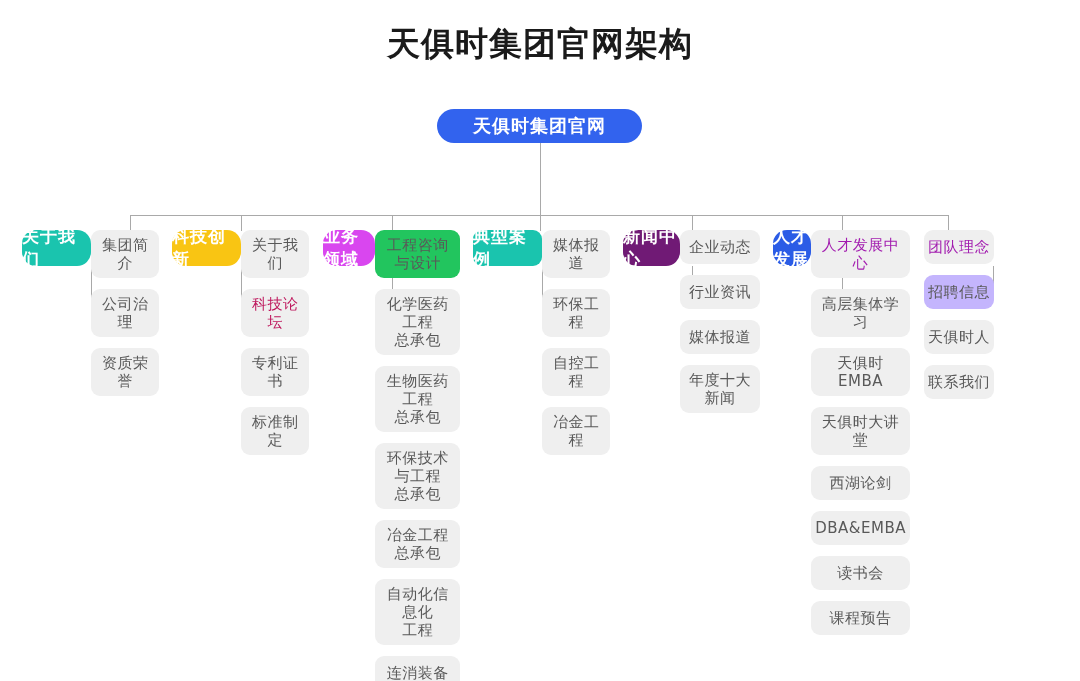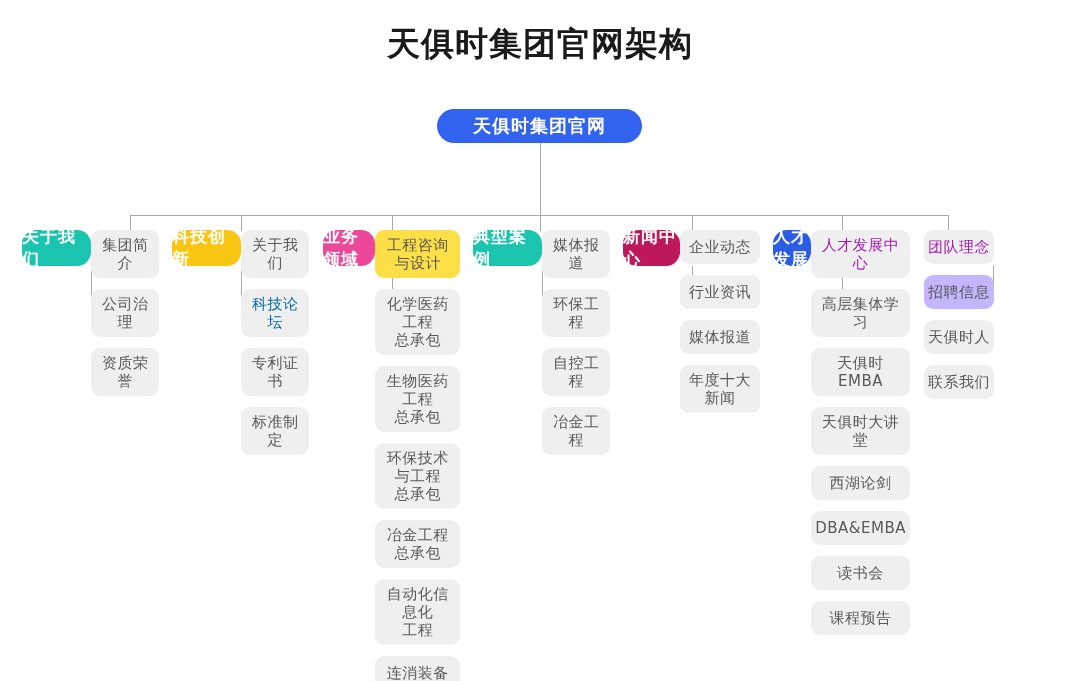--- a/index.html
+++ b/index.html
@@ -49,53 +49,53 @@
         <div class="items">
           <div class="branch-item" style="background: rgb(239, 239, 239); color: rgb(89, 89, 89);">集团简介</div>
           <div class="branch-item" style="background: rgb(239, 239, 239); color: rgb(89, 89, 89);">公司治理</div>
           <div class="branch-item" style="background: rgb(239, 239, 239); color: rgb(89, 89, 89);">资质荣誉</div>
         </div>
       </div>
       <div class="column" style="left: 172px; width: 137px;">
         <div class="branch-header" style="background: rgb(249, 197, 19); color: rgb(255, 255, 255);">科技创新</div>
         <div class="items">
           <div class="branch-item" style="background: rgb(239, 239, 239); color: rgb(89, 89, 89);">关于我们</div>
-          <div class="branch-item" style="background: rgb(239, 239, 239); color: #0369a1;">科技论坛</div>
+          <div class="branch-item" style="background: rgb(239, 239, 239); color: #be185d;">科技论坛</div>
           <div class="branch-item" style="background: rgb(239, 239, 239); color: rgb(89, 89, 89);">专利证书</div>
           <div class="branch-item" style="background: rgb(239, 239, 239); color: rgb(89, 89, 89);">标准制定</div>
         </div>
       </div>
       <div class="column" style="left: 323px; width: 137px;">
-        <div class="branch-header" style="background: #ec4899; color: rgb(255, 255, 255);">业务领域</div>
+        <div class="branch-header" style="background: #d946ef; color: rgb(255, 255, 255);">业务领域</div>
         <div class="items">
-          <div class="branch-item" style="background: #fde047; color: rgb(89, 89, 89);">工程咨询与设计</div>
+          <div class="branch-item" style="background: #22c55e; color: rgb(89, 89, 89);">工程咨询与设计</div>
           <div class="branch-item" style="background: rgb(239, 239, 239); color: rgb(89, 89, 89);">化学医药工程
 总承包</div>
           <div class="branch-item" style="background: rgb(239, 239, 239); color: rgb(89, 89, 89);">生物医药工程
 总承包</div>
           <div class="branch-item" style="background: rgb(239, 239, 239); color: rgb(89, 89, 89);">环保技术与工程
 总承包</div>
           <div class="branch-item" style="background: rgb(239, 239, 239); color: rgb(89, 89, 89);">冶金工程
 总承包</div>
           <div class="branch-item" style="background: rgb(239, 239, 239); color: rgb(89, 89, 89);">自动化信息化
 工程</div>
           <div class="branch-item" style="background: rgb(239, 239, 239); color: rgb(89, 89, 89);">连消装备</div>
         </div>
       </div>
       <div class="column" style="left: 473px; width: 137px;">
-        <div class="branch-header" style="background: rgb(26, 196, 174); color: rgb(255, 255, 255);">典型案例</div>
+        <div class="branch-header" style="background: rgb(26, 196, 174); color: rgb(255, 255, 255); border-radius: 9px;">典型案例</div>
         <div class="items">
           <div class="branch-item" style="background: rgb(239, 239, 239); color: rgb(89, 89, 89);">媒体报道</div>
           <div class="branch-item" style="background: rgb(239, 239, 239); color: rgb(89, 89, 89);">环保工程</div>
           <div class="branch-item" style="background: rgb(239, 239, 239); color: rgb(89, 89, 89);">自控工程</div>
           <div class="branch-item" style="background: rgb(239, 239, 239); color: rgb(89, 89, 89);">冶金工程</div>
         </div>
       </div>
       <div class="column" style="left: 623px; width: 137px;">
-        <div class="branch-header" style="background: #be185d; color: rgb(255, 255, 255);">新闻中心</div>
+        <div class="branch-header" style="background: #701a75; color: rgb(255, 255, 255);">新闻中心</div>
         <div class="items">
           <div class="branch-item" style="background: rgb(239, 239, 239); color: rgb(89, 89, 89);">企业动态</div>
           <div class="branch-item" style="background: rgb(239, 239, 239); color: rgb(89, 89, 89);">行业资讯</div>
           <div class="branch-item" style="background: rgb(239, 239, 239); color: rgb(89, 89, 89);">媒体报道</div>
           <div class="branch-item" style="background: rgb(239, 239, 239); color: rgb(89, 89, 89);">年度十大新闻</div>
         </div>
       </div>
       <div class="column" style="left: 773px; width: 137px;">
         <div class="branch-header" style="background: rgb(43, 92, 230); color: rgb(255, 255, 255);">人才发展</div>
         <div class="items">

